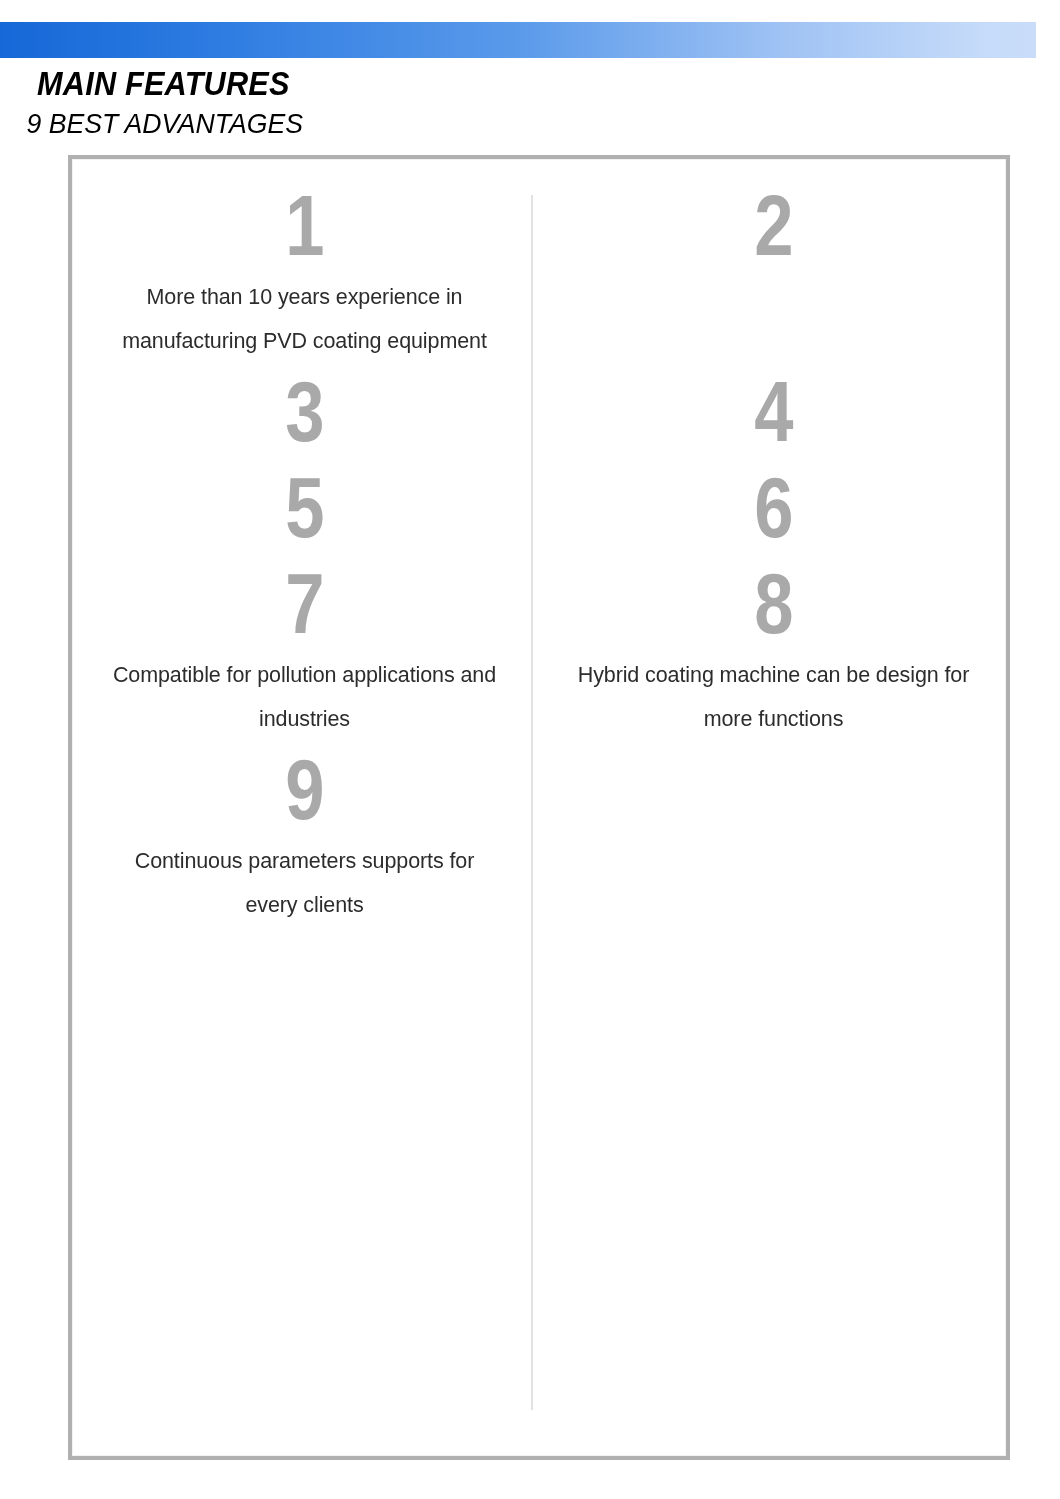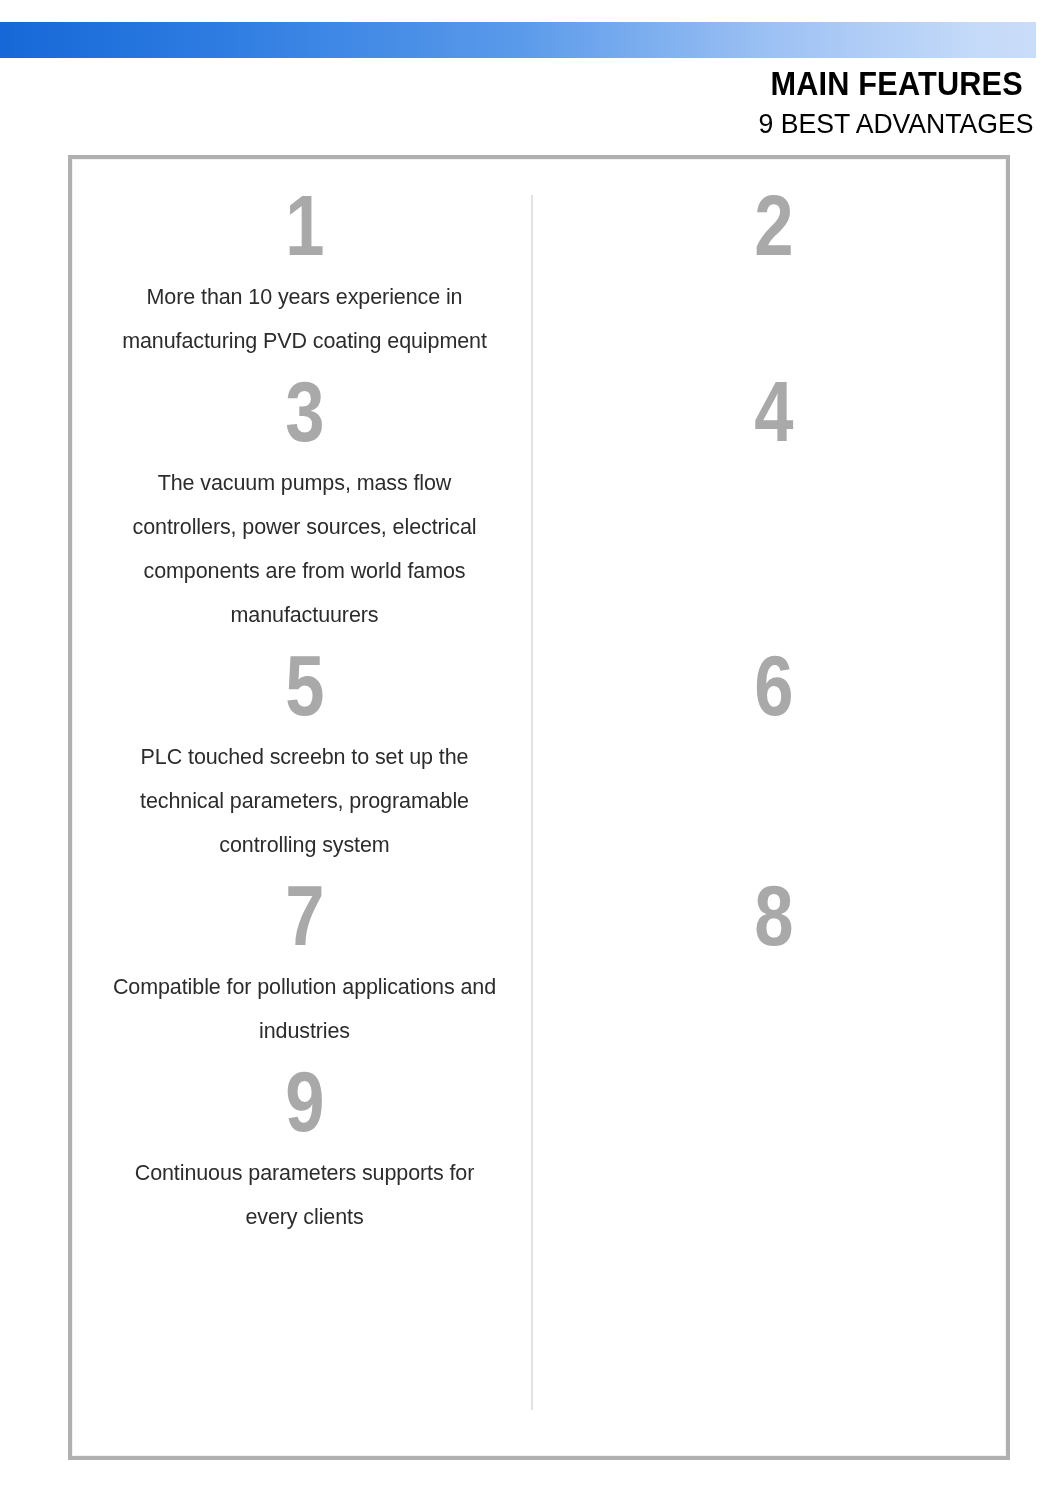--- a/index.html
+++ b/index.html
@@ -25,21 +25,22 @@
     height: 36px;
     background: linear-gradient(to right, #1668d8 0%, #2f7de2 22%, #5a9aea 50%, #9ec2f4 75%, #c6dbf9 95%, #c9ddfa 100%);
   }
 
   
   .title-block {
     position: absolute;
     left: 0;
     top: 64px;
     width: 1060px;
-    text-align: right;
+    text-align: left;
+    font-style: italic;
   }
   .main-title {
     font-family: "Liberation Sans Narrow", "Liberation Sans", sans-serif;
     font-size: 33px;
     font-weight: bold;
     letter-spacing: 0.2px;
     color: #000000;
     line-height: 40px;
     transform: scaleX(0.93);
   }
@@ -136,43 +137,42 @@
       <div class="num">1</div>
       <div class="desc">More than 10 years experience in manufacturing PVD coating equipment</div>
     </div>
 
     <div class="cell c-right">
       <div class="num">2</div>
     </div>
 
     <div class="cell c-left">
       <div class="num">3</div>
-      <div class="desc">The vacuum pumps, mass flow controllers, power sources, electrical components are from world famos manufactuurers</div>
     </div>
 
     <div class="cell c-right">
       <div class="num">4</div>
     </div>
 
     <div class="cell c-left">
       <div class="num">5</div>
-      <div class="desc">PLC touched screebn to set up the technical parameters, programable controlling system</div>
     </div>
 
     <div class="cell c-right">
       <div class="num">6</div>
     </div>
 
     <div class="cell c-left">
       <div class="num">7</div>
       <div class="desc">Compatible for pollution applications and industries</div>
     </div>
 
     <div class="cell c-right">
       <div class="num">8</div>
+      <div class="desc">Hybrid coating machine can be design for more functions</div>
     </div>
 
     <div class="cell c-left">
       <div class="num">9</div>
       <div class="desc">Continuous parameters supports for every clients</div>
     </div>
 
     <div class="cell c-right"></div>
 
   </div>

